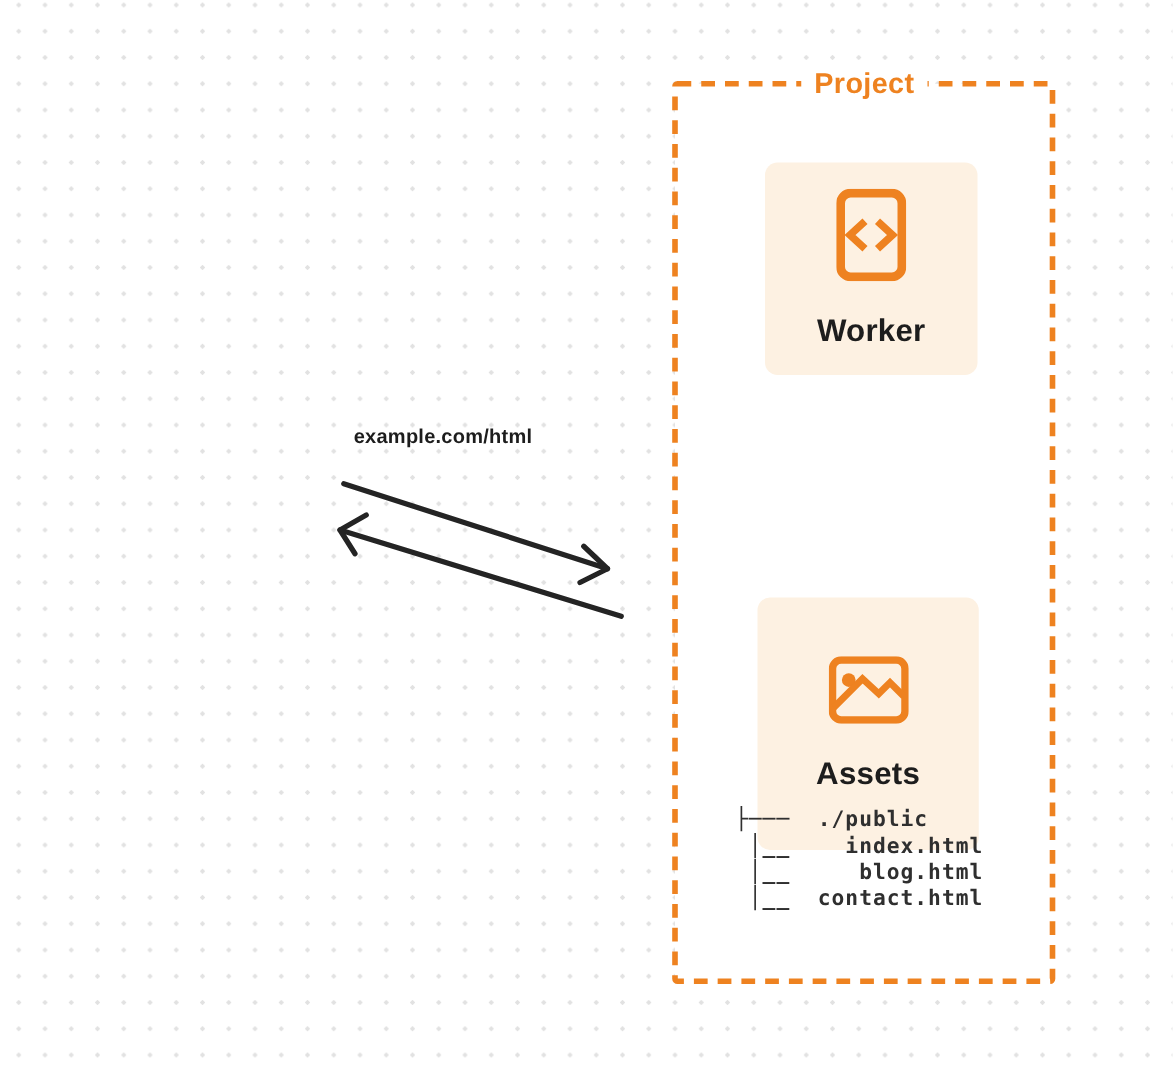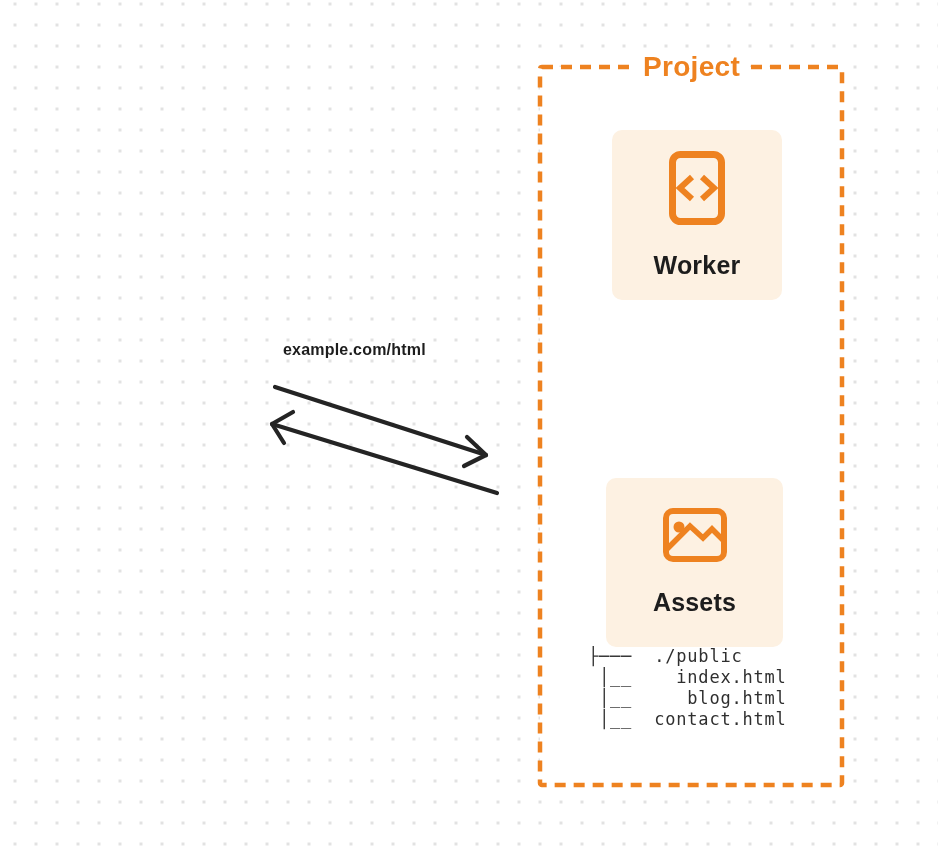--- a/index.html
+++ b/index.html
@@ -62,51 +62,51 @@
   }
   .project-label-row {
     position: absolute;
     left: 540px; top: 53px; width: 303px;
     text-align: center;
   }
   .project-label-row .label {
     display: inline-block;
     background: var(--page-bg, #fff);
     padding: 0 10px;
-    font-size: 28px; font-weight: 700;
+    font-size: 23px; font-weight: 700;
     color: var(--accent, #EE8220);
     line-height: 27px;
     letter-spacing: 0.3px;
   }
 
   
   .card {
     position: absolute;
     background: var(--card-bg, #FDF1E2);
     border-radius: 10px;
     display: flex; flex-direction: column;
     align-items: center; justify-content: center;
     gap: 26px;
   }
   .card.worker { left: 612px; top: 130px; width: 170px; height: 170px; }
-  .card.assets { left: 606px; top: 478px; width: 177px; height: 169px; }
+  .card.assets { left: 606px; top: 478px; width: 177px; height: 202px; }
   .card .label {
     font-size: 25px; font-weight: 700;
     color: var(--text-dark, #1d1d1d);
     letter-spacing: 0.2px;
   }
 
   
   .file-tree {
     position: absolute;
     left: 588px; top: 646px;
     margin: 0;
     font-family: "DejaVu Sans Mono", monospace;
     font-size: 17px;
-    font-weight: 400;
+    font-weight: 700;
     letter-spacing: 0.8px;
     line-height: 21px;
     color: var(--tree-text, #2f2f2f);
     white-space: pre;
   }
 </style>
 </head>
 <body>
 
 <div class="canvas">

